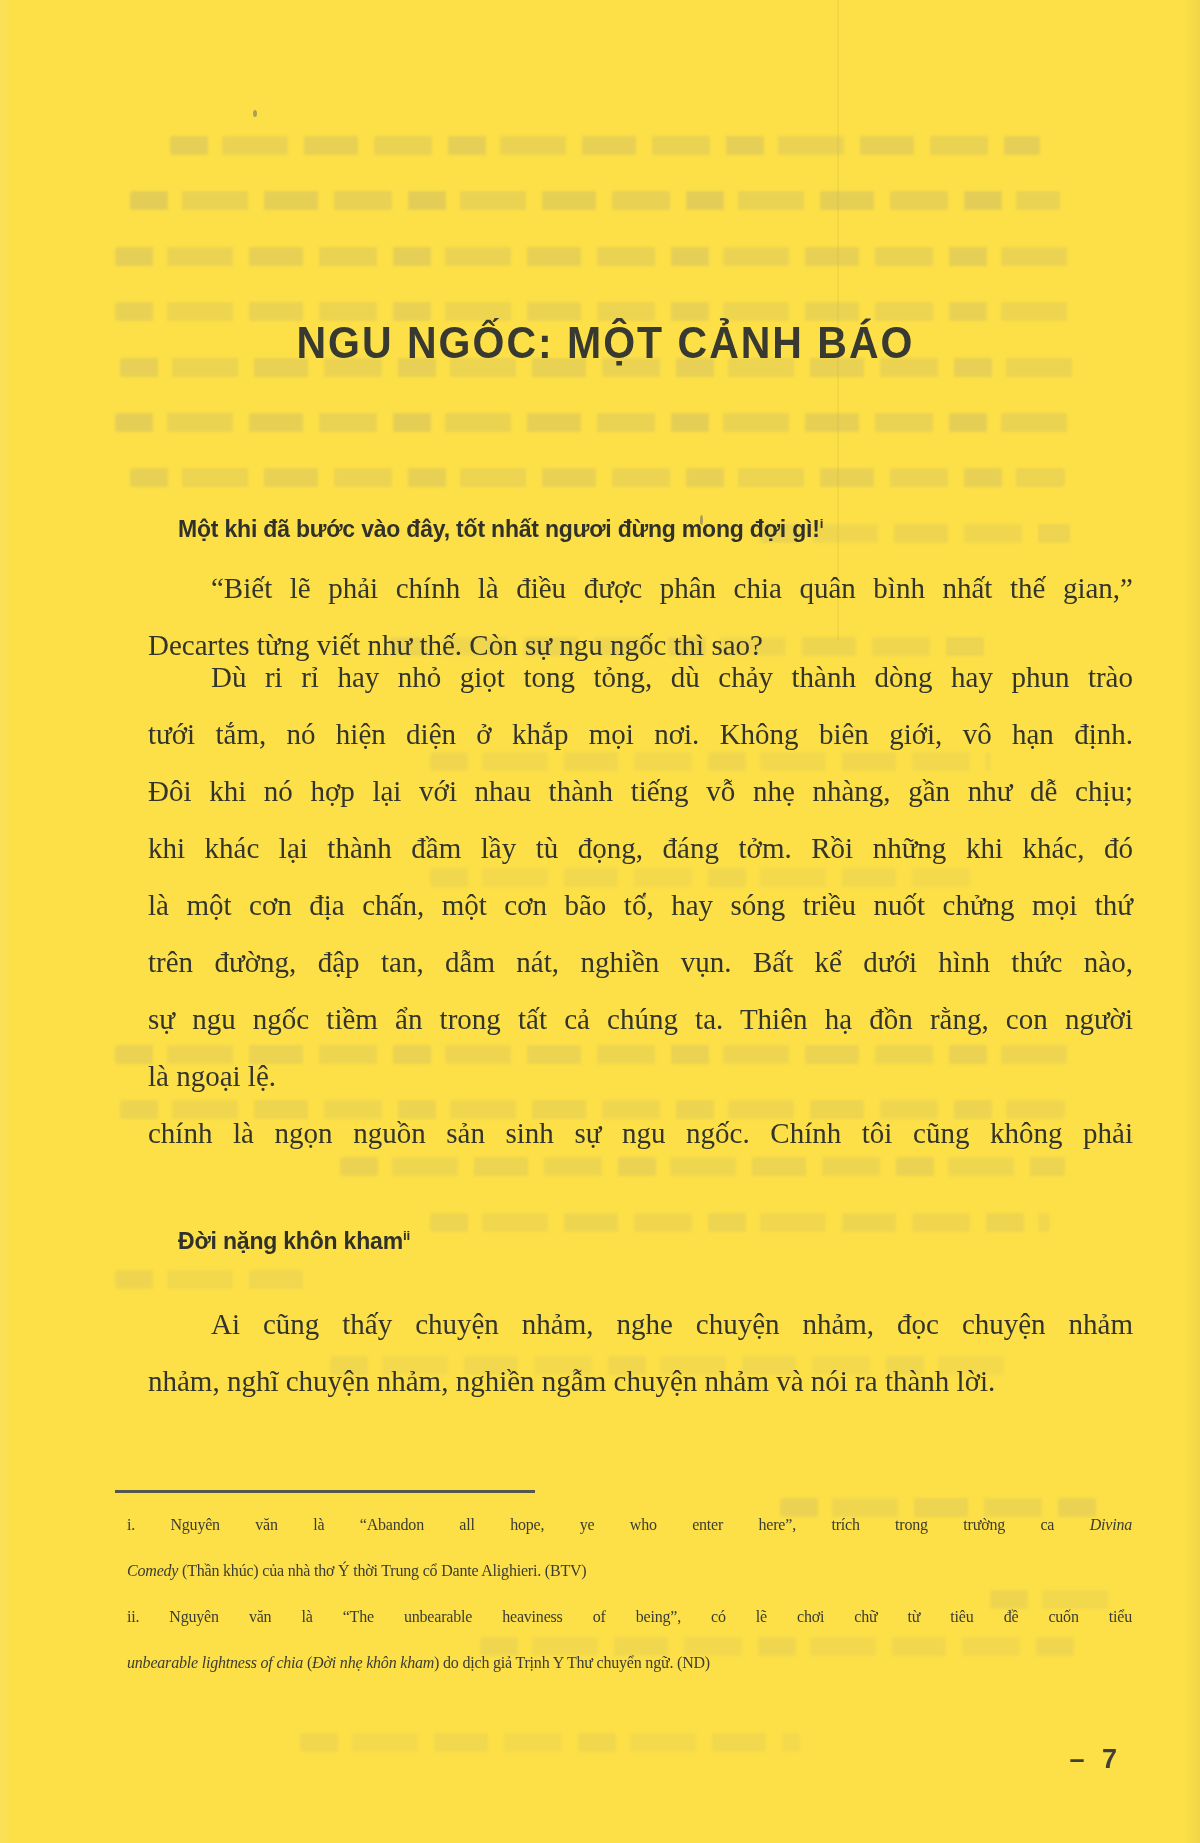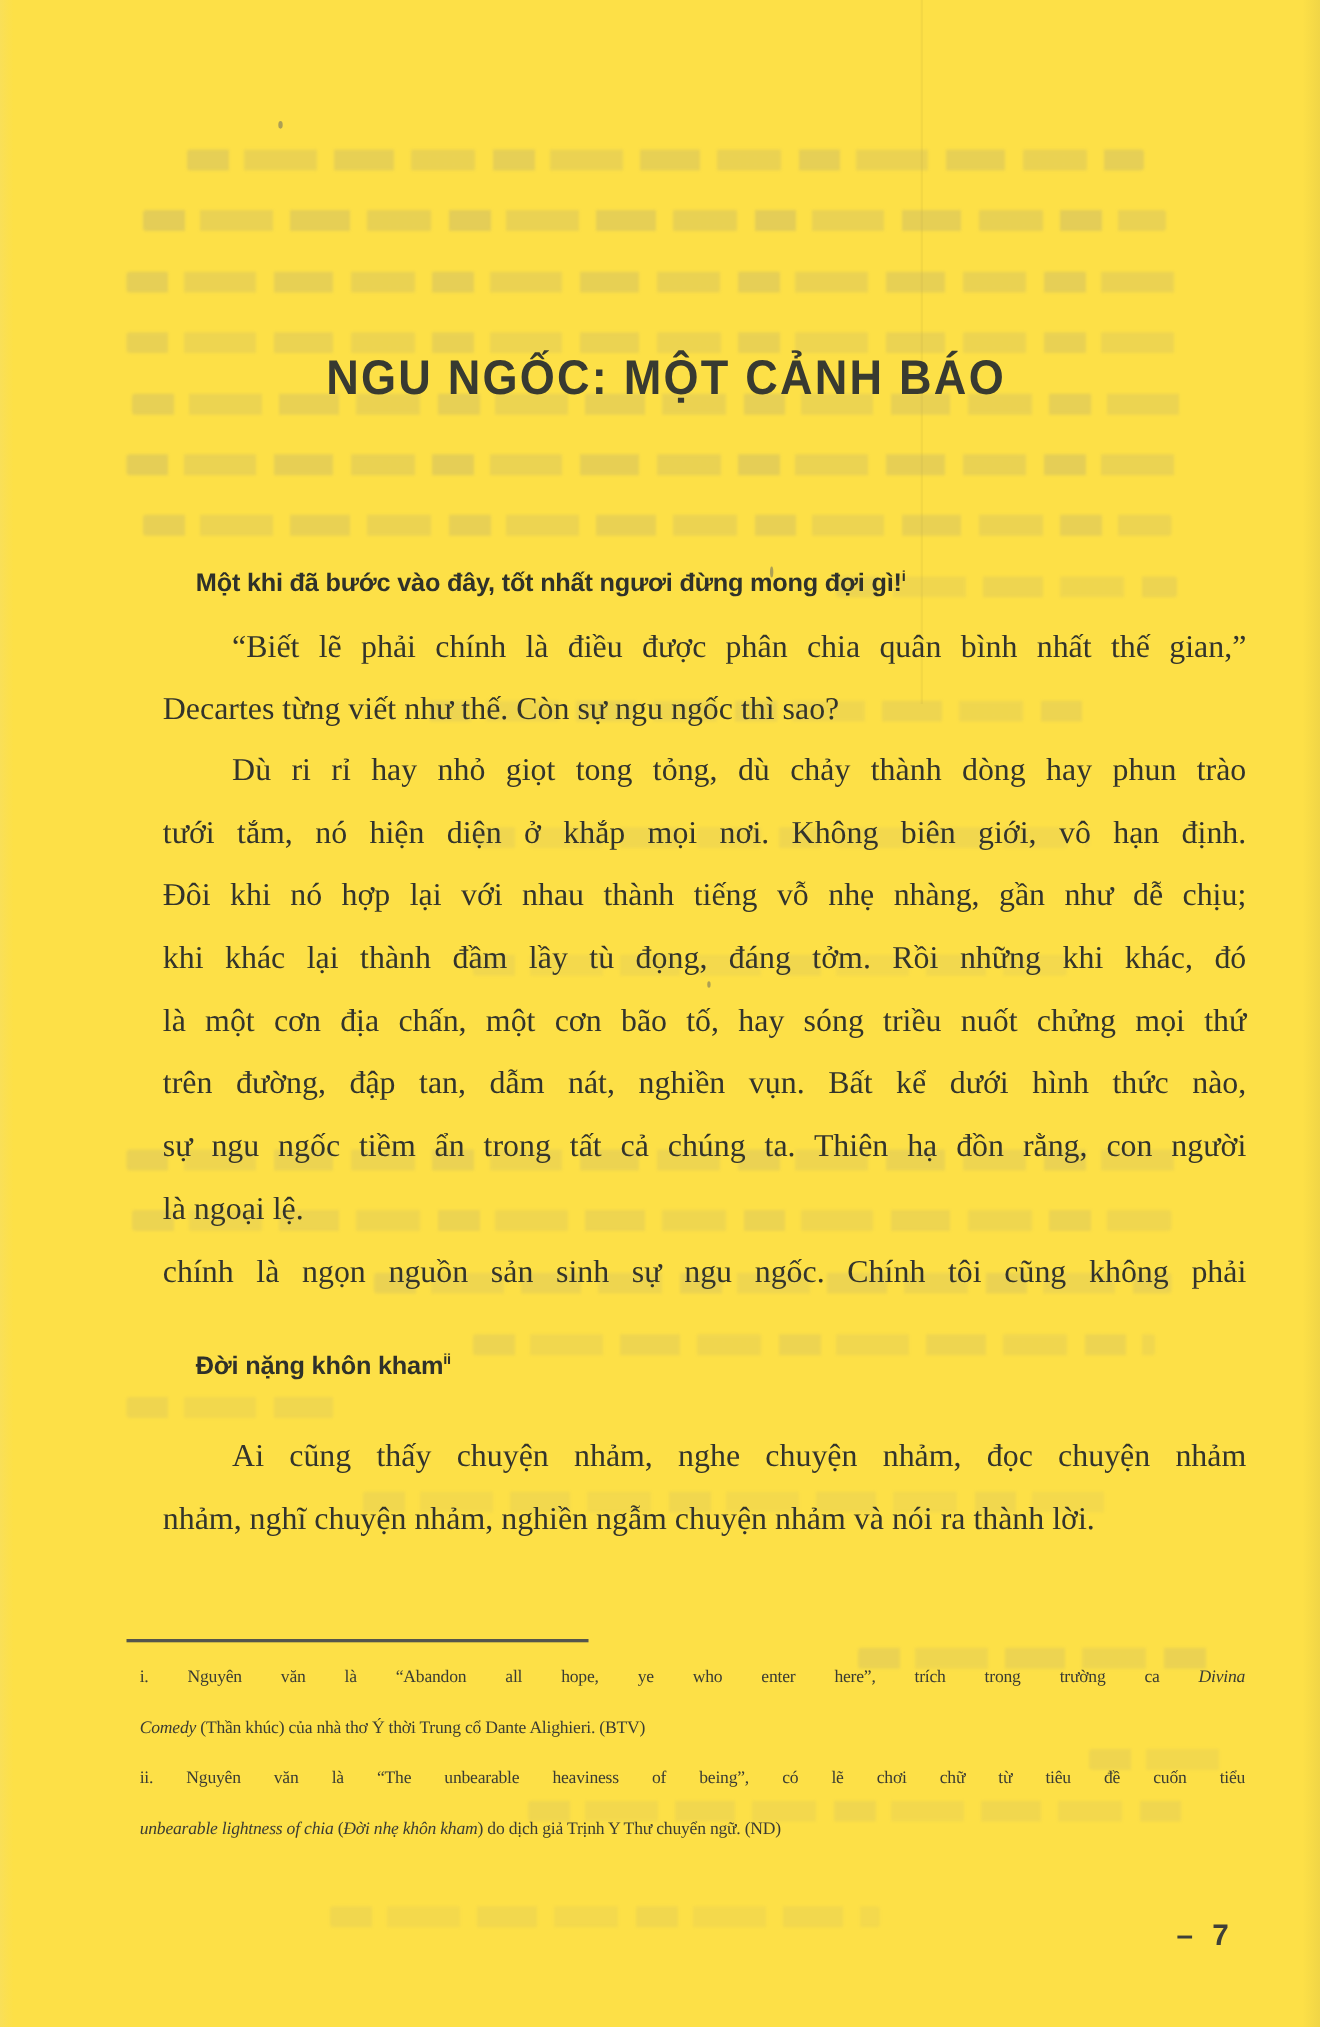--- a/index.html
+++ b/index.html
@@ -42,21 +42,21 @@
     font-weight:bold;font-size:23px;color:#2f312a;letter-spacing:-0.2px;
   }
   #subtitle{left:178px;top:516px;}
   #heading2{left:178px;top:1228px;}
   .runhead sup{font-size:58%;vertical-align:super;line-height:0;}
   .para{left:113px;width:985px;font-size:29px;margin-left:35px;}
   .line{height:57px;line-height:57px;white-space:nowrap;}
   .just{text-align:justify;text-align-last:justify;white-space:normal;}
   .indent{text-indent:63px;}
   #para1{top:560px;}
-  #para2{top:672px;}
+  #para2{top:649px;}
   #para3{top:1296px;}
   #fn-rule{left:115px;top:1490px;width:420px;height:3px;background:#55564c;}
   .fnote{left:127px;width:1005px;font-size:16px;color:#3b3c33;letter-spacing:-0.2px;}
   .fline{height:46px;line-height:46px;white-space:nowrap;}
   .fline.just{white-space:normal;}
   .fnote em{font-style:italic;}
   #footnote-i{top:1502px;}
   #footnote-ii{top:1594px;}
   #page-number{
     left:113px;top:1744px;width:1004px;text-align:right;

